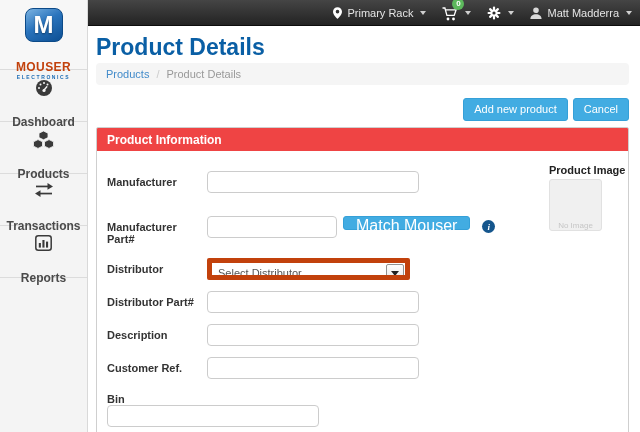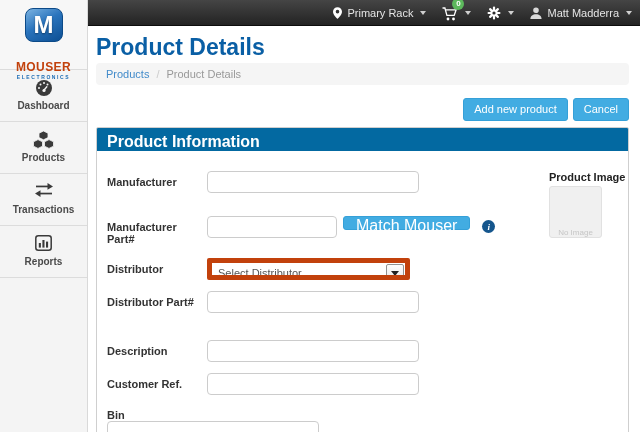--- a/index.html
+++ b/index.html
@@ -43,21 +43,21 @@
     display:flex; align-items:center; justify-content:center;
     color:#fff; font-size:24px; font-weight:bold; text-shadow:0 1px 2px rgba(0,0,0,.4);
   }
   .logo-name { margin-top:18px; font-size:12px; font-weight:bold; color:#c2410c; letter-spacing:.4px; }
   .logo-sub { font-size:5px; color:#1b6cb5; letter-spacing:1.6px; font-weight:bold; }
   .nav-item {
     height:52px; border-top:1px solid #dcdcdc; text-align:center;
     padding-top:9px; cursor:pointer;
   }
   .nav-item .nv-icon { height:18px; color:#3a3a3a; }
-  .nav-label { margin-top:3px; font-size:10px; font-weight:bold; color:#4a4a4a; }
+  .nav-label { margin-top:18px; font-size:12px; font-weight:bold; color:#4a4a4a; }
   .nav-end { border-top:1px solid #dcdcdc; height:1px; }
 
   
   .main { position:absolute; left:88px; top:26px; width:552px; height:406px; background:#fff; padding-left:8px; }
   h1.page-title { margin-top:8px; font-size:23px; line-height:26px; font-weight:bold; color:#0a5fa5; }
   .breadcrumb {
     margin-top:3px; width:533px; height:22px; background:#f5f5f5; border-radius:4px;
     display:flex; align-items:center; gap:7px; padding:0 10px; font-size:11px;
   }
   .bc-link { color:#428bca; text-decoration:none; cursor:pointer; }
@@ -65,29 +65,29 @@
   .bc-current { color:#999; }
   .actions { width:533px; margin-top:13px; display:flex; justify-content:flex-end; gap:5px; }
   .btn {
     background:#42ace2; border:1px solid #35a0d8; border-radius:3px; color:#fff;
     font-size:11px; line-height:13px; padding:4px 10px; cursor:pointer;
     font-family:"Liberation Sans", sans-serif;
   }
 
   
   .panel { width:533px; margin-top:6px; border:1px solid #cfcfcf; border-radius:2px; height:310px; overflow:hidden; }
-  .panel-header { background:#0369a1; color:#fff; font-size:16px; font-weight:bold; padding:5px 10px; height:23px; }
+  .panel-header { background:#ef4444; color:#fff; font-size:12px; font-weight:bold; padding:5px 10px; height:23px; }
   .panel-body { position:relative; padding:20px 10px 0 10px; height:286px; background:#fff; }
 
   .form-row { display:flex; align-items:flex-start; }
   .form-row + .form-row { }
   .form-area .form-row:nth-child(1){ margin-bottom:16px; }
   .form-area .form-row:nth-child(2){ margin-bottom:13px;margin-top:23px; }
   .form-area .form-row:nth-child(3){ margin-bottom:11px; }
-  .form-area .form-row:nth-child(4){ margin-bottom:27px; }
+  .form-area .form-row:nth-child(4){ margin-bottom:11px; }
   .form-area .form-row:nth-child(5){ margin-bottom:11px; }
   .form-area .form-row:nth-child(6){ margin-bottom:9px; }
   .form-area .form-row:nth-child(7){ margin-bottom:7px;flex-direction:column; }
   .form-area .form-row:nth-child(8){ margin-bottom:3px; }
   .f-label { width:100px; flex:none; font-size:11px; font-weight:bold; color:#333; padding-top:5px; }
   .text-input {
     width:212px; height:22px; border:1px solid #ccc; border-radius:4px; background:#fff;
     font-size:11px; padding:0 6px; font-family:"Liberation Sans", sans-serif; color:#333;
   }
   .text-input.short { width:130px; }
@@ -110,21 +110,21 @@
   .select-arrow {
     position:absolute; top:1px; right:1px; width:18px; height:18px;
     border:1px solid #919191; border-radius:2px; background:linear-gradient(#fdfdfd,#e8e8e8);
     display:flex; align-items:center; justify-content:center;
   }
   .select-arrow::after {
     content:""; width:0; height:0;
     border-left:4px solid transparent; border-right:4px solid transparent; border-top:5px solid #222;
   }
 
-  .product-image-block { position:absolute; left:452px; top:20px; width:54px; }
+  .product-image-block { position:absolute; left:452px; top:13px; width:54px; }
   .pi-label { font-size:11px; font-weight:bold; color:#222; white-space:nowrap; }
   .pi-box {
     margin-top:3px; width:53px; height:52px; background:#f0f0f0; border:1px solid #e1e1e1;
     border-radius:3px; display:flex; align-items:flex-end; justify-content:center;
   }
   .pi-placeholder { font-size:8px; color:#c6c6c6; }
 </style>
 </head>
 <body>
 

